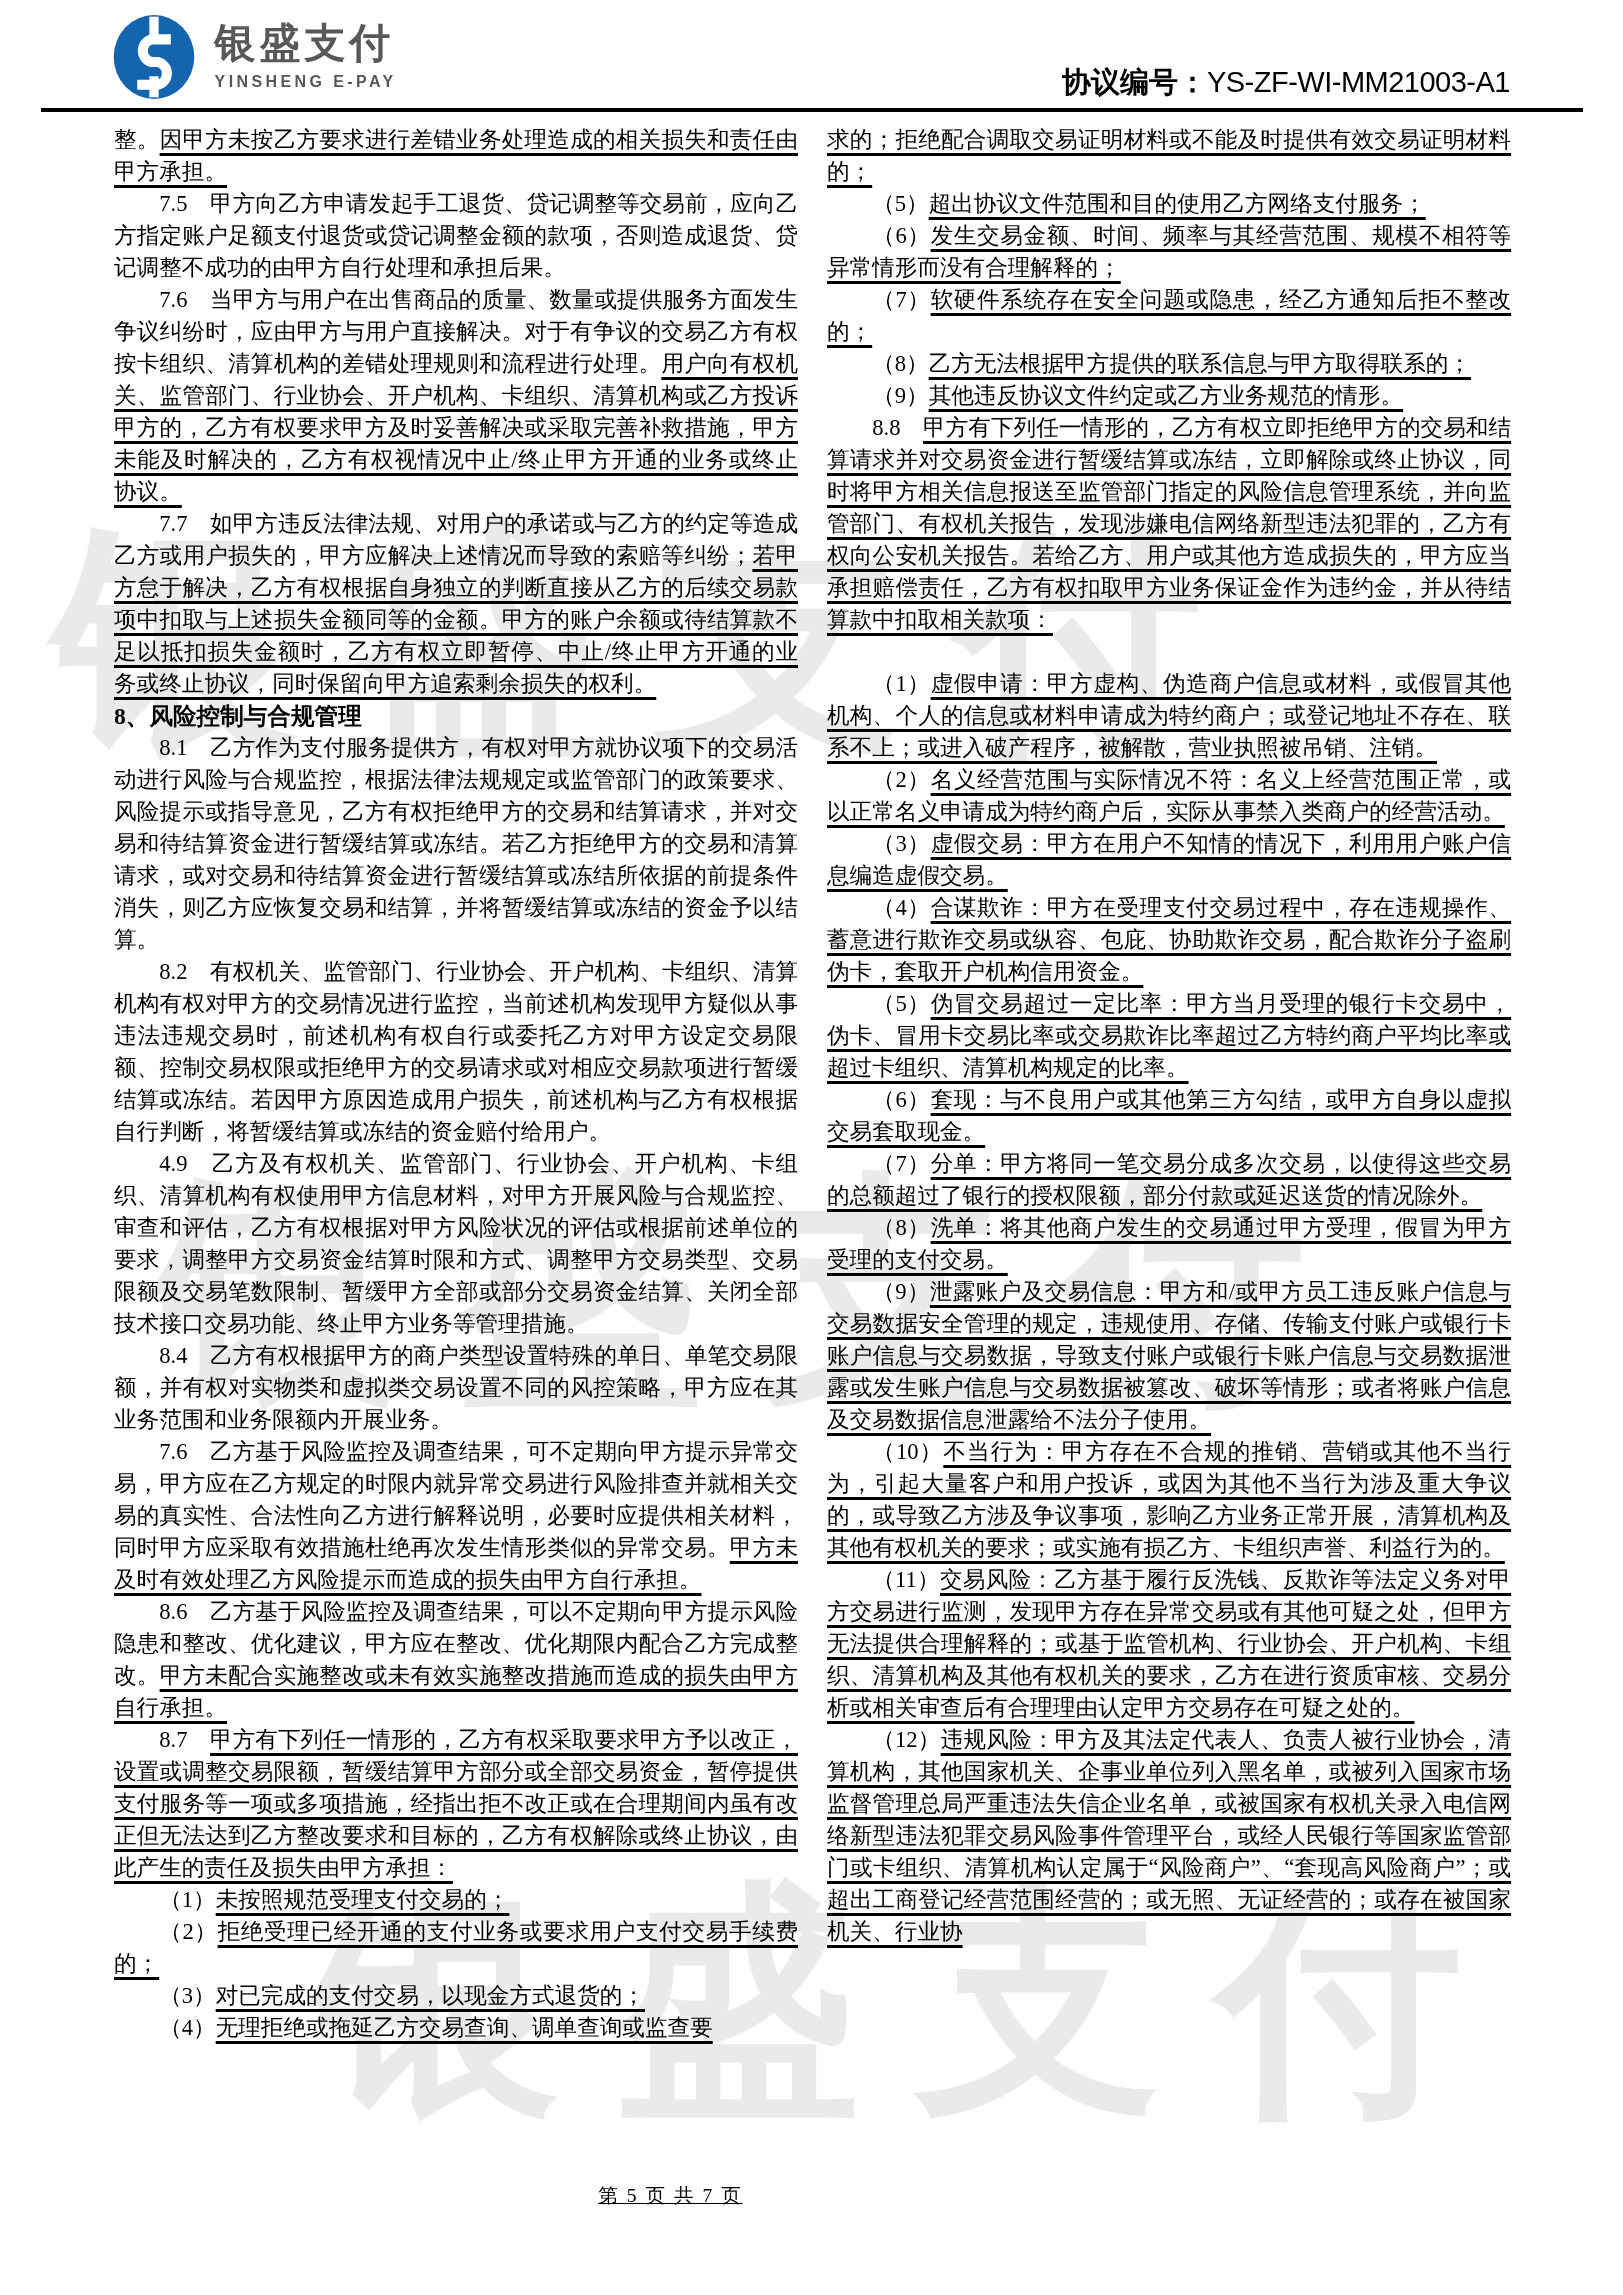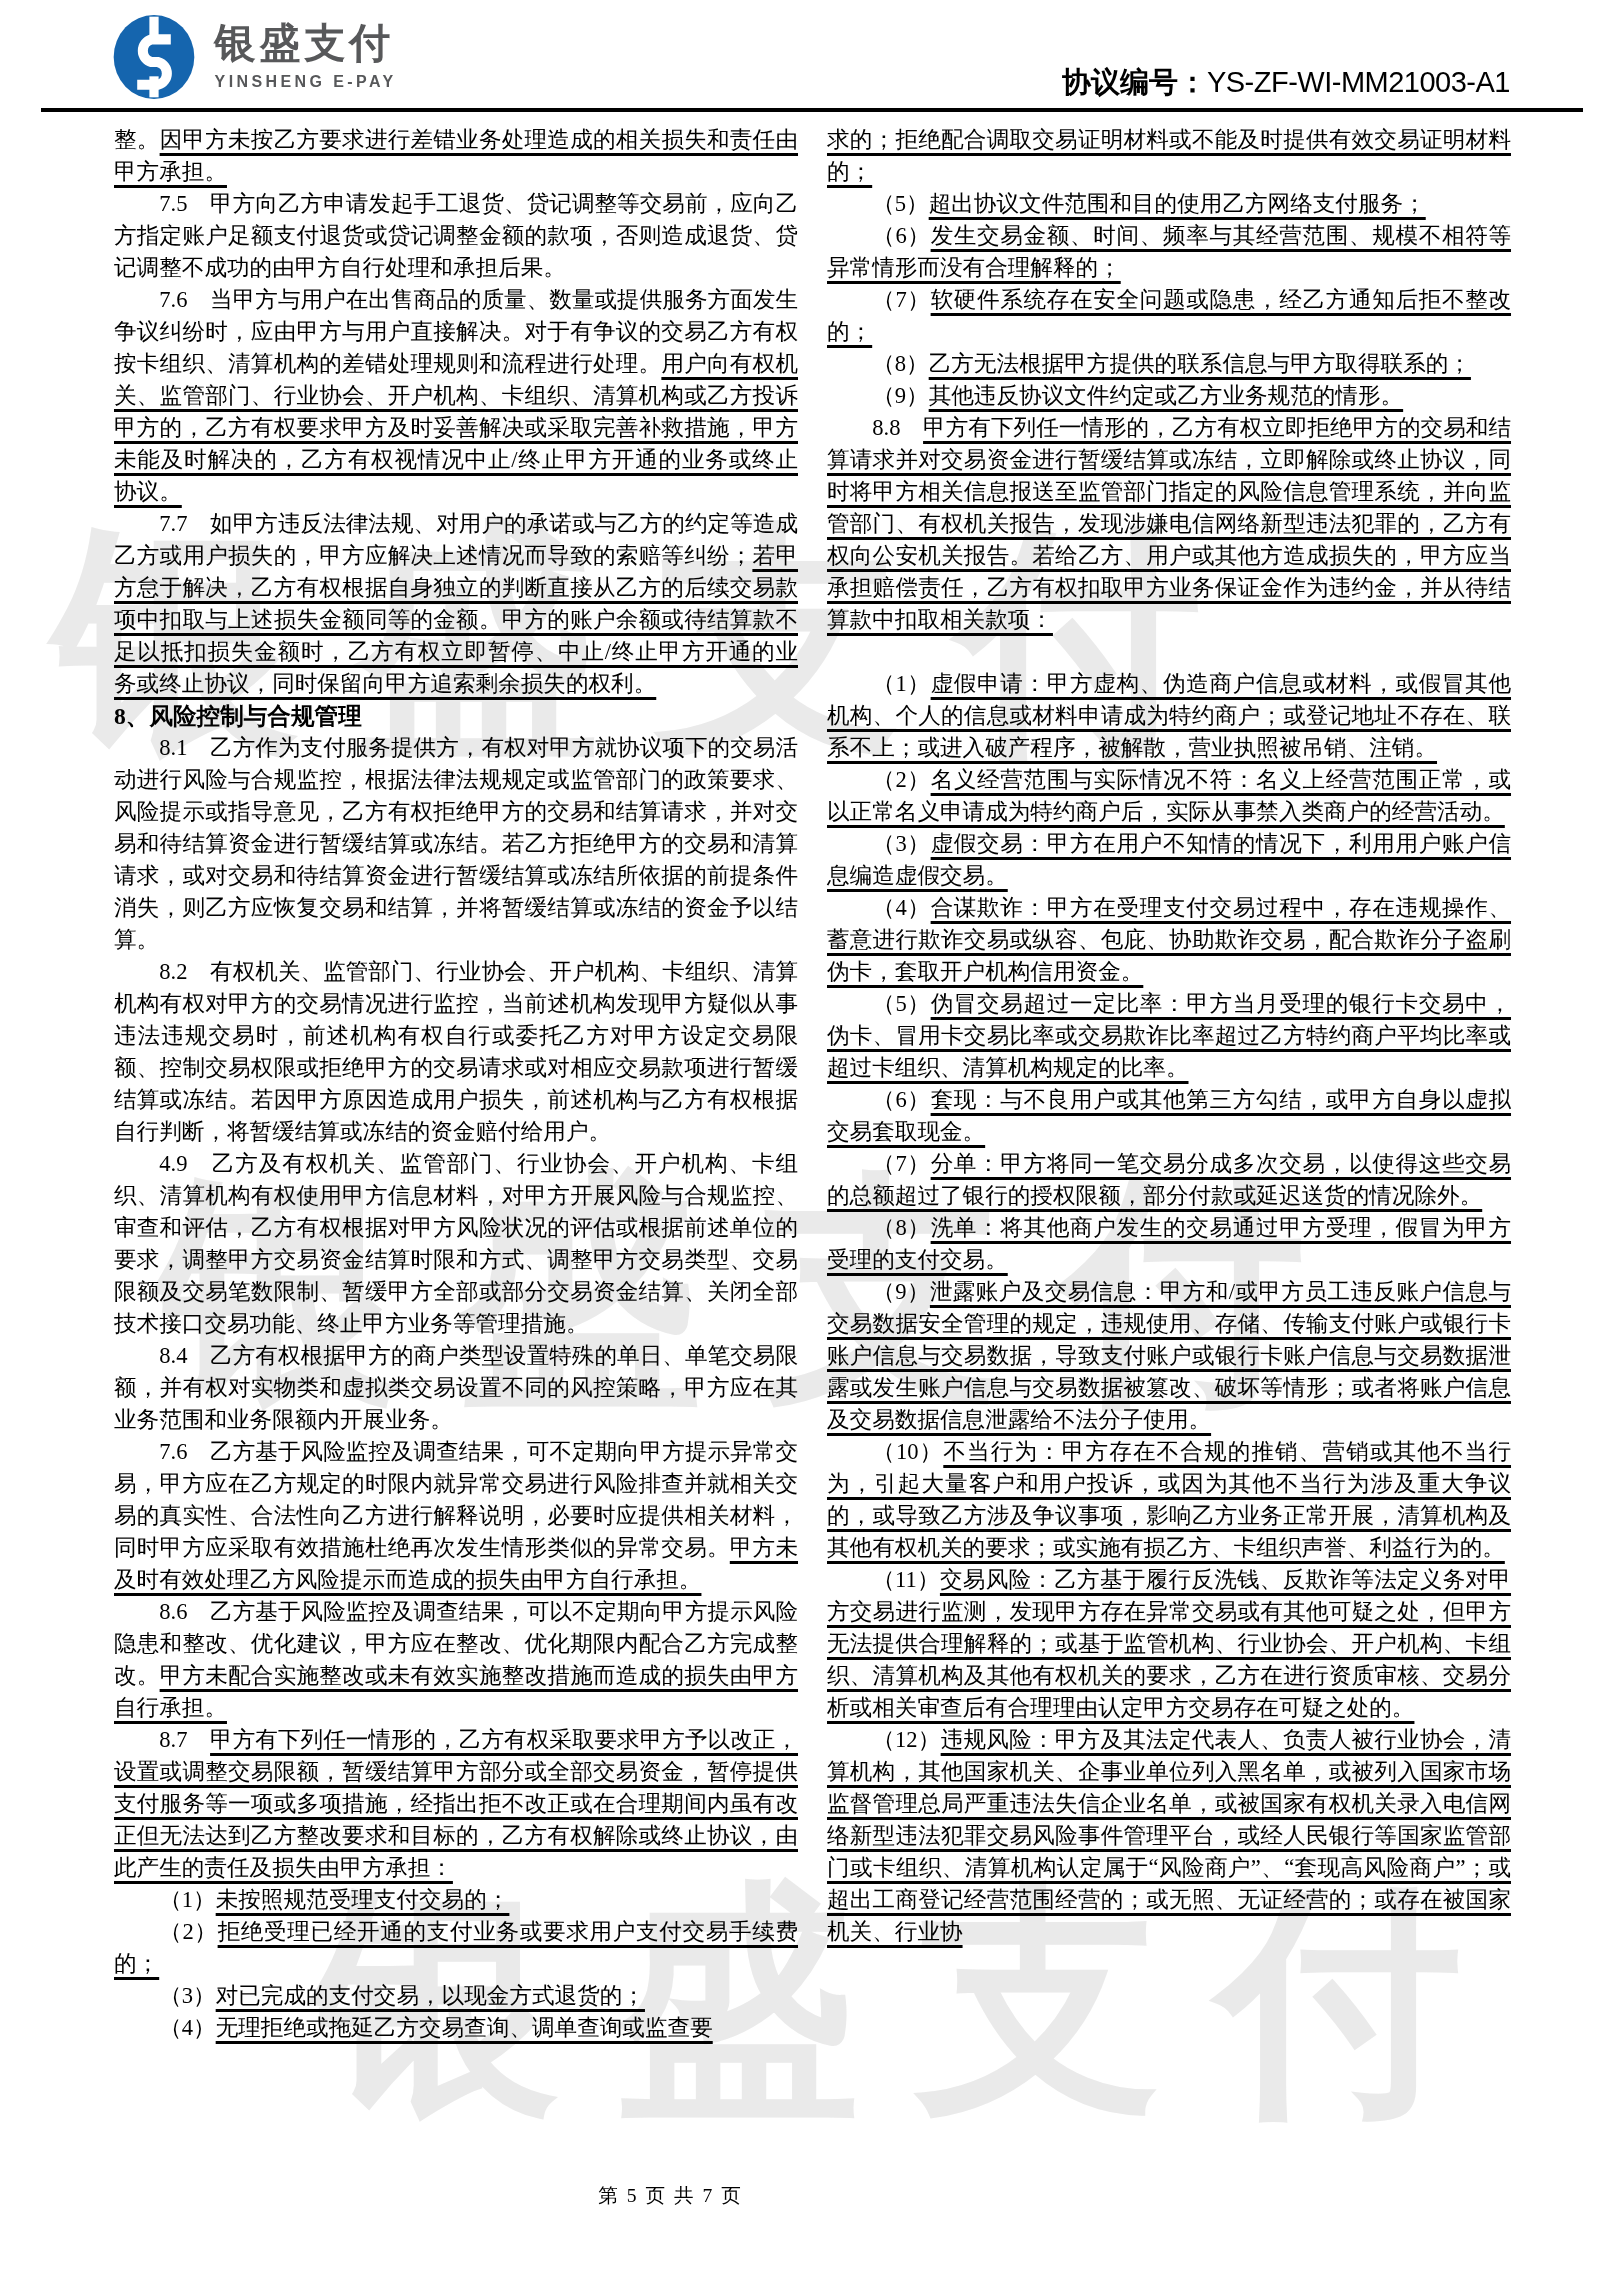--- a/index.html
+++ b/index.html
@@ -60,20 +60,21 @@
     text-decoration-line:underline;
     text-decoration-thickness:2.5px;
     text-underline-offset:6.4px;
     text-decoration-skip-ink:none;
   }
   
   #footer{
     position:absolute;left:0;top:2183px;width:1341px;
     text-align:center;font-size:19.6px;line-height:26.5px;z-index:1;
     letter-spacing:2px;
+    text-decoration:underline;
   }
 </style>
 </head>
 <body>
 
 <div id="page">
 
   <div class="wm wm1">银盛支付</div>
   <div class="wm wm2">银盛支付</div>
   <div class="wm wm3">银盛支付</div>

